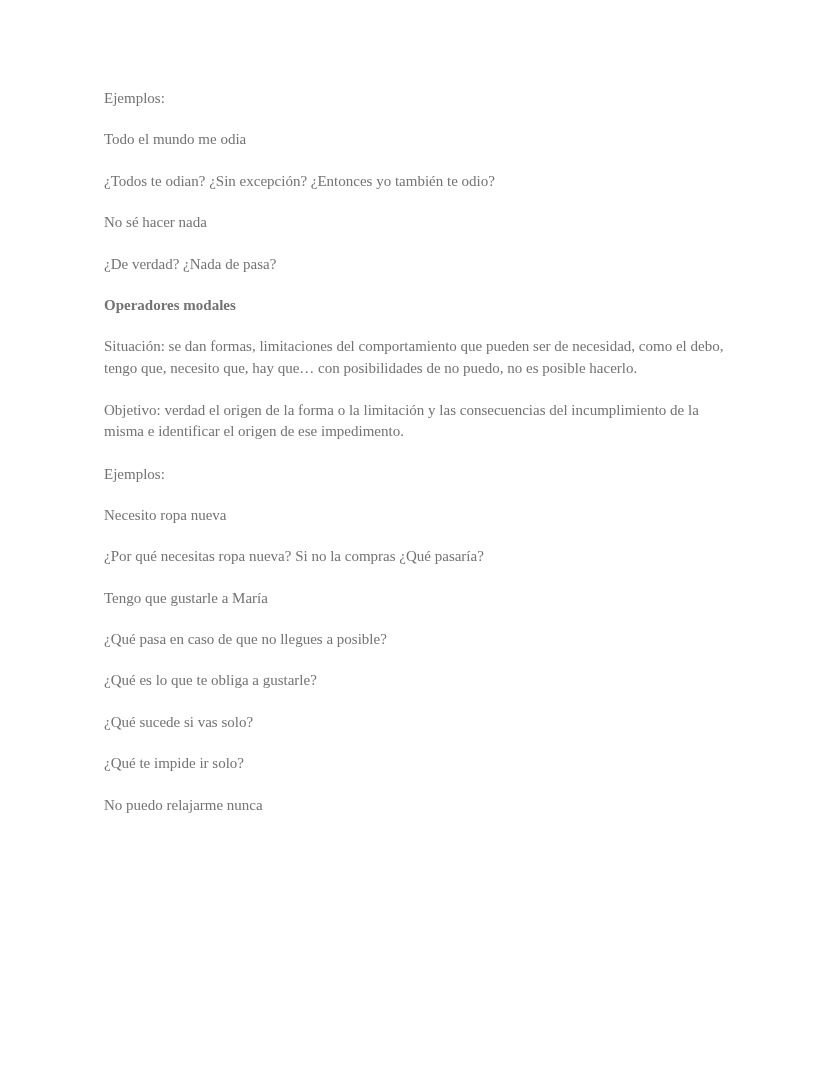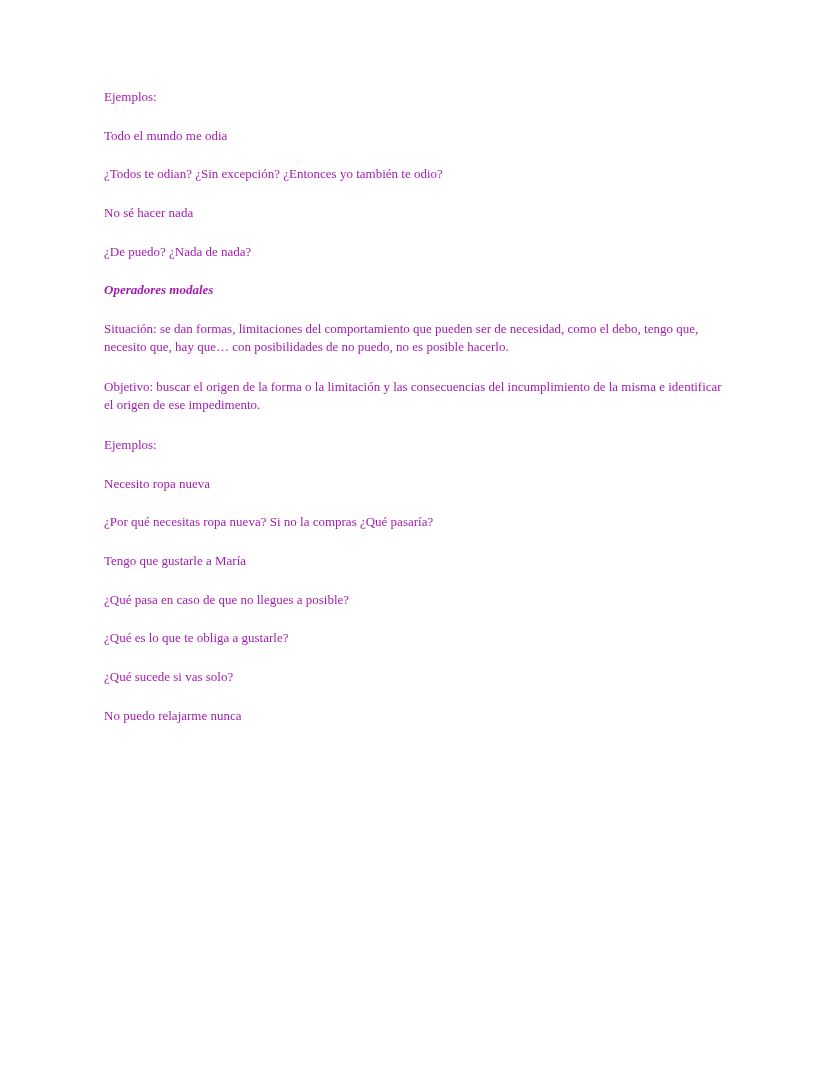--- a/index.html
+++ b/index.html
@@ -18,71 +18,71 @@
     width: 828px;
     height: 1071px;
     background: #ffffff;
     box-sizing: border-box;
     padding: 88px 104px 60px 104px;
   }
   .doc-body {
     width: 620px;
   }
   .para {
-    font-size: 13px;
+    font-size: 15px;
     line-height: 1.36;
     margin: 0 0 21px 0;
     text-align: left;
-    color: #a21caf;
+    color: #737373;
   }
   .para.italic {
   }
   .para.heading {
-    font-style: italic;
     font-weight: bold;
   }
   .para.block {
     line-height: 1.42;
   }
 </style>
 </head>
 <body>
 
 <div class="page">
   <div class="doc-body">
 
     <p class="para">Ejemplos:</p>
 
     <p class="para italic">Todo el mundo me odia</p>
 
     <p class="para">¿Todos te odian? ¿Sin excepción? ¿Entonces yo también te odio?</p>
 
     <p class="para italic">No sé hacer nada</p>
 
-    <p class="para">¿De puedo? ¿Nada de nada?</p>
+    <p class="para">¿De verdad? ¿Nada de pasa?</p>
 
     <p class="para heading">Operadores modales</p>
 
     <p class="para block">Situación: se dan formas, limitaciones del comportamiento que pueden ser de necesidad, como el debo, tengo que, necesito que, hay que… con posibilidades de no puedo, no es posible hacerlo.</p>
 
-    <p class="para block">Objetivo: buscar el origen de la forma o la limitación y las consecuencias del incumplimiento de la misma e identificar el origen de ese impedimento.</p>
+    <p class="para block">Objetivo: verdad el origen de la forma o la limitación y las consecuencias del incumplimiento de la misma e identificar el origen de ese impedimento.</p>
 
     <p class="para">Ejemplos:</p>
 
     <p class="para italic">Necesito ropa nueva</p>
 
     <p class="para">¿Por qué necesitas ropa nueva? Si no la compras ¿Qué pasaría?</p>
 
     <p class="para italic">Tengo que gustarle a María</p>
 
     <p class="para">¿Qué pasa en caso de que no llegues a posible?</p>
 
     <p class="para">¿Qué es lo que te obliga a gustarle?</p>
 
 
     <p class="para">¿Qué sucede si vas solo?</p>
 
+    <p class="para">¿Qué te impide ir solo?</p>
 
     <p class="para italic">No puedo relajarme nunca</p>
 
 
   </div>
 </div>
 
 </body></html>

